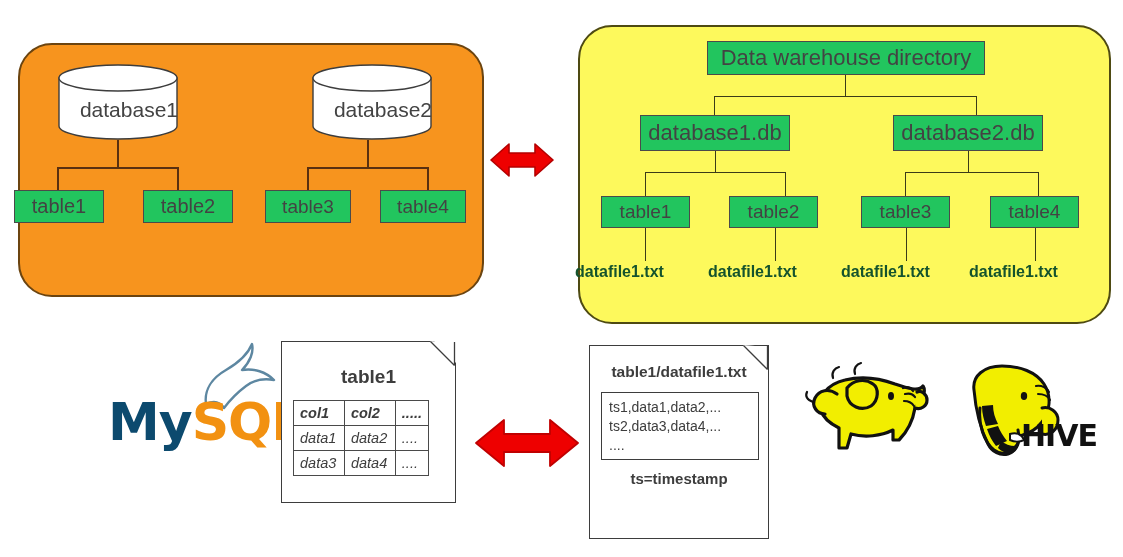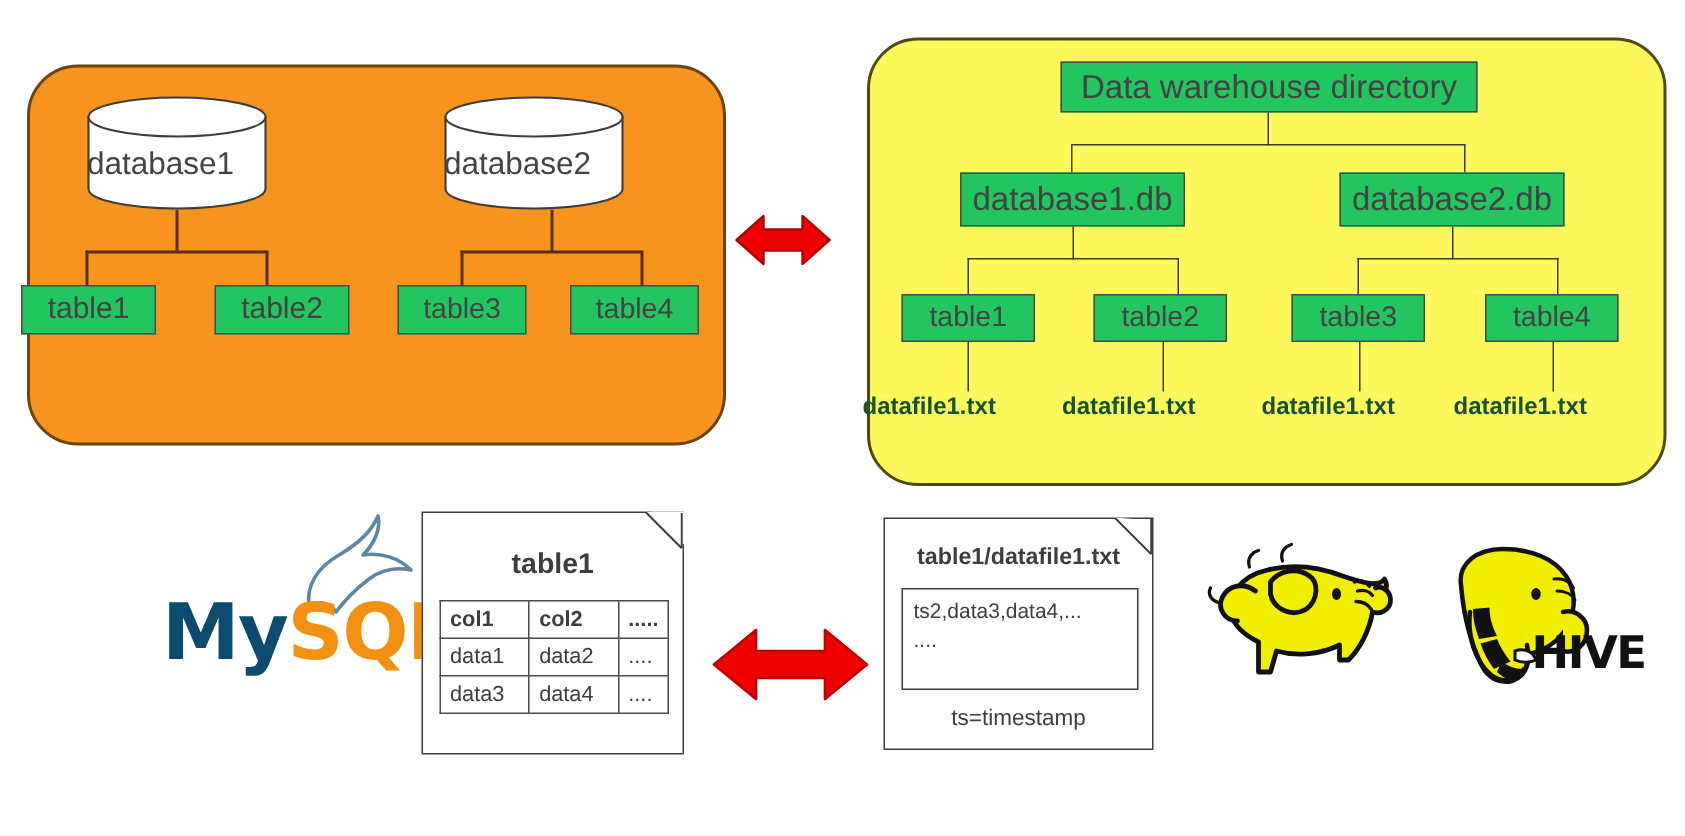--- a/index.html
+++ b/index.html
@@ -47,21 +47,21 @@
     justify-content: center;
     color: #434343;
     white-space: nowrap;
   }
   .cylinder {
     position: absolute;
   }
   .cyl-label {
     position: absolute;
     width: 100%;
-    text-align: left;
+    text-align: right;
     top: 34px;
     font-size: 21px;
     color: #434343;
   }
   .edge {
     position: absolute;
     background: #5a3010;
   }
   .edge-dark {
     position: absolute;
@@ -114,20 +114,21 @@
     font-size: 14px;
     line-height: 19px;
     color: #3d3d3d;
   }
   .caption {
     position: absolute;
     width: 100%;
     text-align: center;
     font-size: 15px;
     color: #3d3d3d;
+    font-weight: bold;
   }
   .arrow { position: absolute; }
   .mysql-wordmark {
     position: absolute;
     font-size: 52px;
     font-weight: bold;
     letter-spacing: -1px;
     font-family: "DejaVu Sans", sans-serif;
   }
   .mysql-my { color: #0c4a6e; }
@@ -152,21 +153,21 @@
 <div class="panel" id="mysql-panel"></div>
 
 <div class="cylinder" style="left:58px; top:64px; width:120px; height:76px;">
   <svg width="120" height="76" viewBox="0 0 120 76">
     <path d="M1,14 L1,62 A59,13 0 0 0 119,62 L119,14 Z" fill="#ffffff" stroke="#3d3d3d" stroke-width="1.4"></path>
     <ellipse cx="60" cy="14" rx="59" ry="13" fill="#ffffff" stroke="#3d3d3d" stroke-width="1.4"></ellipse>
   </svg>
   <div class="cyl-label">database1</div>
 </div>
 
-<div class="cylinder" style="left:296px; top:64px; width:120px; height:76px;">
+<div class="cylinder" style="left:312px; top:64px; width:120px; height:76px;">
   <svg width="120" height="76" viewBox="0 0 120 76">
     <path d="M1,14 L1,62 A59,13 0 0 0 119,62 L119,14 Z" fill="#ffffff" stroke="#3d3d3d" stroke-width="1.4"></path>
     <ellipse cx="60" cy="14" rx="59" ry="13" fill="#ffffff" stroke="#3d3d3d" stroke-width="1.4"></ellipse>
   </svg>
   <div class="cyl-label">database2</div>
 </div>
 
 <div class="edge" style="left:117px; top:140px; width:1.6px; height:28px;"></div>
 <div class="edge" style="left:57px; top:167px; width:121px; height:1.6px;"></div>
 <div class="edge" style="left:57px; top:167px; width:1.6px; height:24px;"></div>
@@ -263,48 +264,49 @@
   </div>
 </div>
 
 <div class="doc" style="left:281px; top:341px; width:175px; height:162px;">
   <div class="doc-fold" style="right:-1px; top:-1px;"></div>
   <svg width="26" height="26" viewBox="0 0 26 26" style="position:absolute; right:-1px; top:-1px;">
     <path d="M0,0 L25,25 L25,2 Z" fill="#ffffff"></path>
     <path d="M0.5,0.5 L24.5,24.5 M24.5,24.5 L24.5,1" fill="none" stroke="#3d3d3d" stroke-width="1.3"></path>
   </svg>
   <div class="doc-title" style="top:24px; font-size:19px;">table1</div>
-  <table class="mini" style="left:11px; top:58px; width:153px;">
+  <table class="mini" style="left:11px; top:58px; width:136px;font-style:italic;">
     <tbody>
         <tr>
       <td class="hdr" style="width:57px;">col1</td>
       <td class="hdr" style="width:57px;">col2</td>
       <td class="hdr">.....</td>
     </tr>
     <tr>
       <td>data1</td>
       <td>data2</td>
       <td>....</td>
     </tr>
     <tr>
       <td>data3</td>
       <td>data4</td>
       <td>....</td>
     </tr>
   </tbody>
     </table>
 </div>
 
-<div class="doc" style="left:589px; top:345px; width:180px; height:155px;">
+<div class="doc" style="left:589px; top:345px; width:180px; height:194px;">
   <svg width="26" height="26" viewBox="0 0 26 26" style="position:absolute; right:-1px; top:-1px;">
     <path d="M0,0 L25,25 L25,2 Z" fill="#ffffff"></path>
     <path d="M0.5,0.5 L24.5,24.5 M24.5,24.5 L24.5,1" fill="none" stroke="#3d3d3d" stroke-width="1.3"></path>
   </svg>
   <div class="doc-title" style="top:17px; font-size:15.5px;">table1/datafile1.txt</div>
   <div class="code-box" style="left:11px; top:46px; width:158px; height:68px;">
+    <div>ts1,data1,data2,...</div>
     <div>ts2,data3,data4,...</div>
     <div>....</div>
   </div>
   <div class="caption" style="top:124px;">ts=timestamp</div>
 </div>
 
 <div style="position:absolute; left:803px; top:358px; width:130px; height:110px;">
   <svg width="130" height="110" viewBox="0 0 130 110">
     <g stroke="#111111" stroke-width="3.2" stroke-linejoin="round" stroke-linecap="round" fill="#f2ee00">
       <path d="M18,52 C14,40 24,26 42,22 C58,18 76,20 92,26

